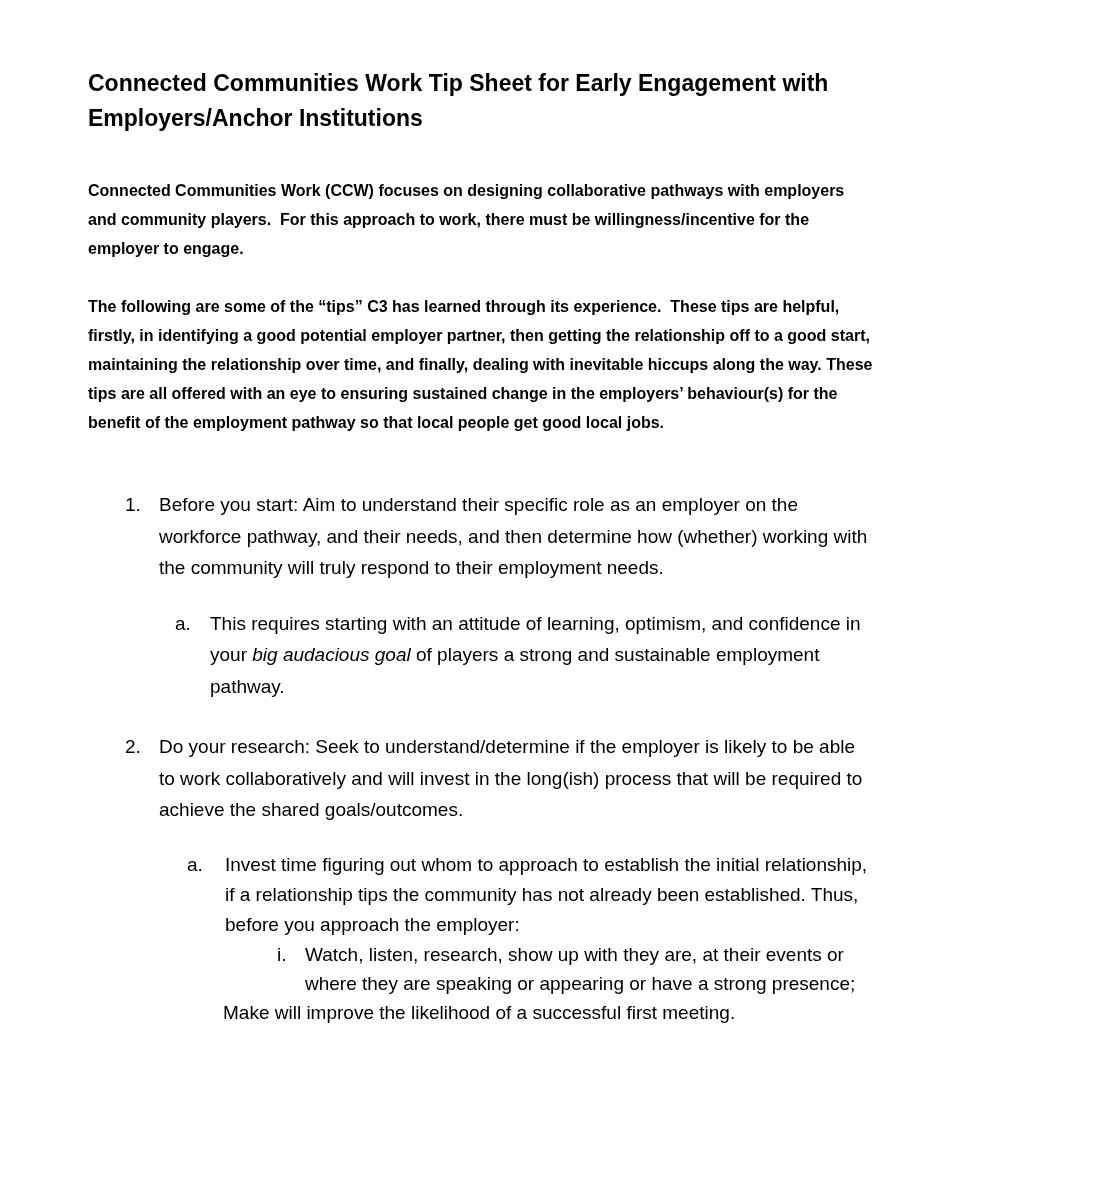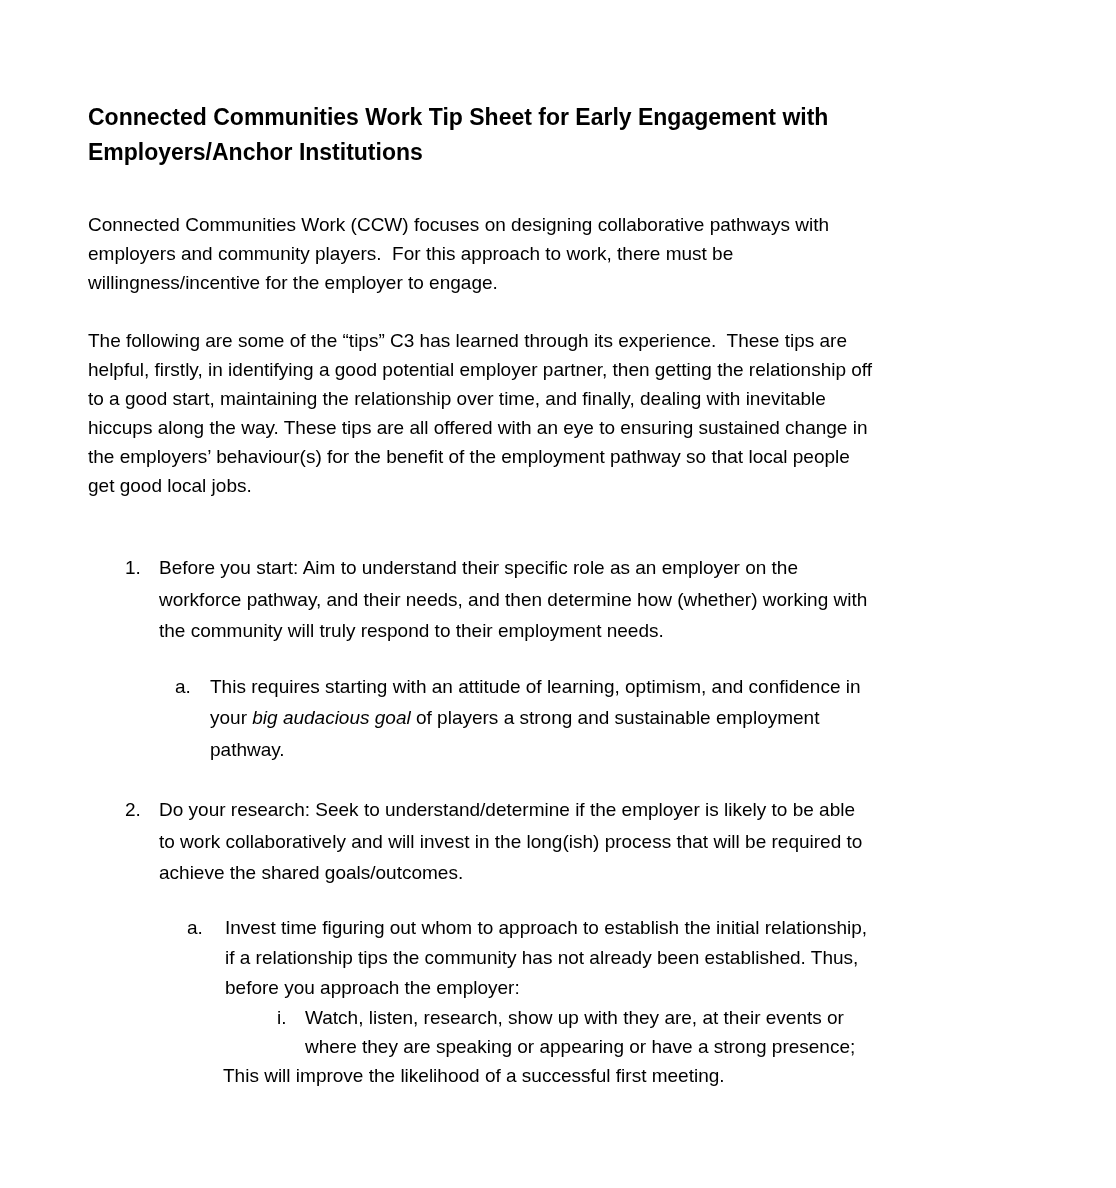--- a/index.html
+++ b/index.html
@@ -11,33 +11,33 @@
     width: 1116px;
     height: 1188px;
     font-family: "Liberation Sans", "DejaVu Sans", sans-serif;
     color: #000000;
     overflow: hidden;
   }
   .page {
     box-sizing: border-box;
     width: 960px;
     height: 1188px;
-    padding: 100px 86px 0 88px;
+    padding: 66px 86px 0 88px;
   }
   .title {
     font-size: 23px;
     font-weight: 700;
     line-height: 35px;
     margin: 0 0 40px 0;
     white-space: pre-wrap;
     color: #000000;
   }
   .para {
-    font-size: 19px;
-    font-weight: 400;
+    font-size: 16px;
+    font-weight: 700;
     line-height: 29px;
     margin: 0 0 29px 0;
     white-space: pre-wrap;
   }
   .para-last { margin-bottom: 52px; }
   .li {
     display: flex;
     font-size: 19px;
   }
   .li-text {
@@ -98,15 +98,15 @@
     <span class="marker">a.</span>
     <span class="li-text">Invest time figuring out whom to approach to establish the initial relationship, if a relationship tips the community has not already been established. Thus, before you approach the employer:</span>
   </div>
 
   <div class="li l3">
     <span class="marker">i.</span>
     <span class="li-text">Watch, listen, research, show up with they are, at their events or where they are speaking or appearing or have a strong presence;</span>
   </div>
 
 
-  <div class="cont">This will improve the likelihood of a successful first meeting.</div>
+  <div class="cont">Make will improve the likelihood of a successful first meeting.</div>
 
 </div>
 
 </body></html>

